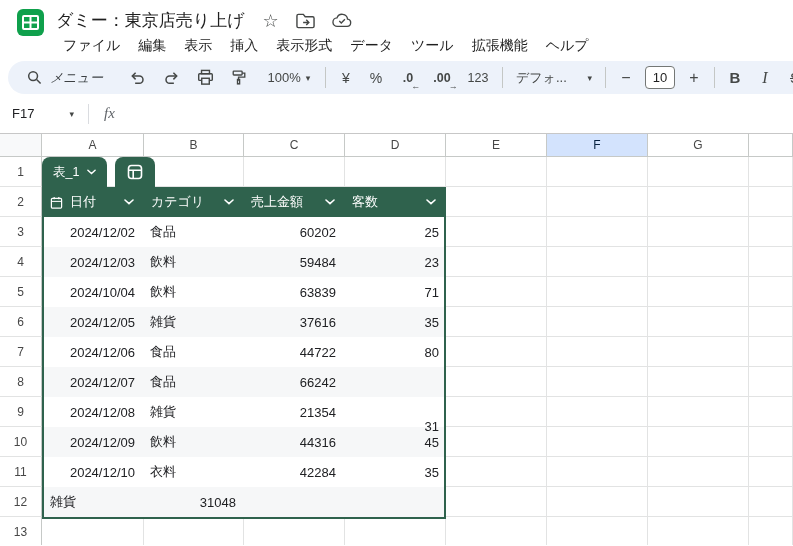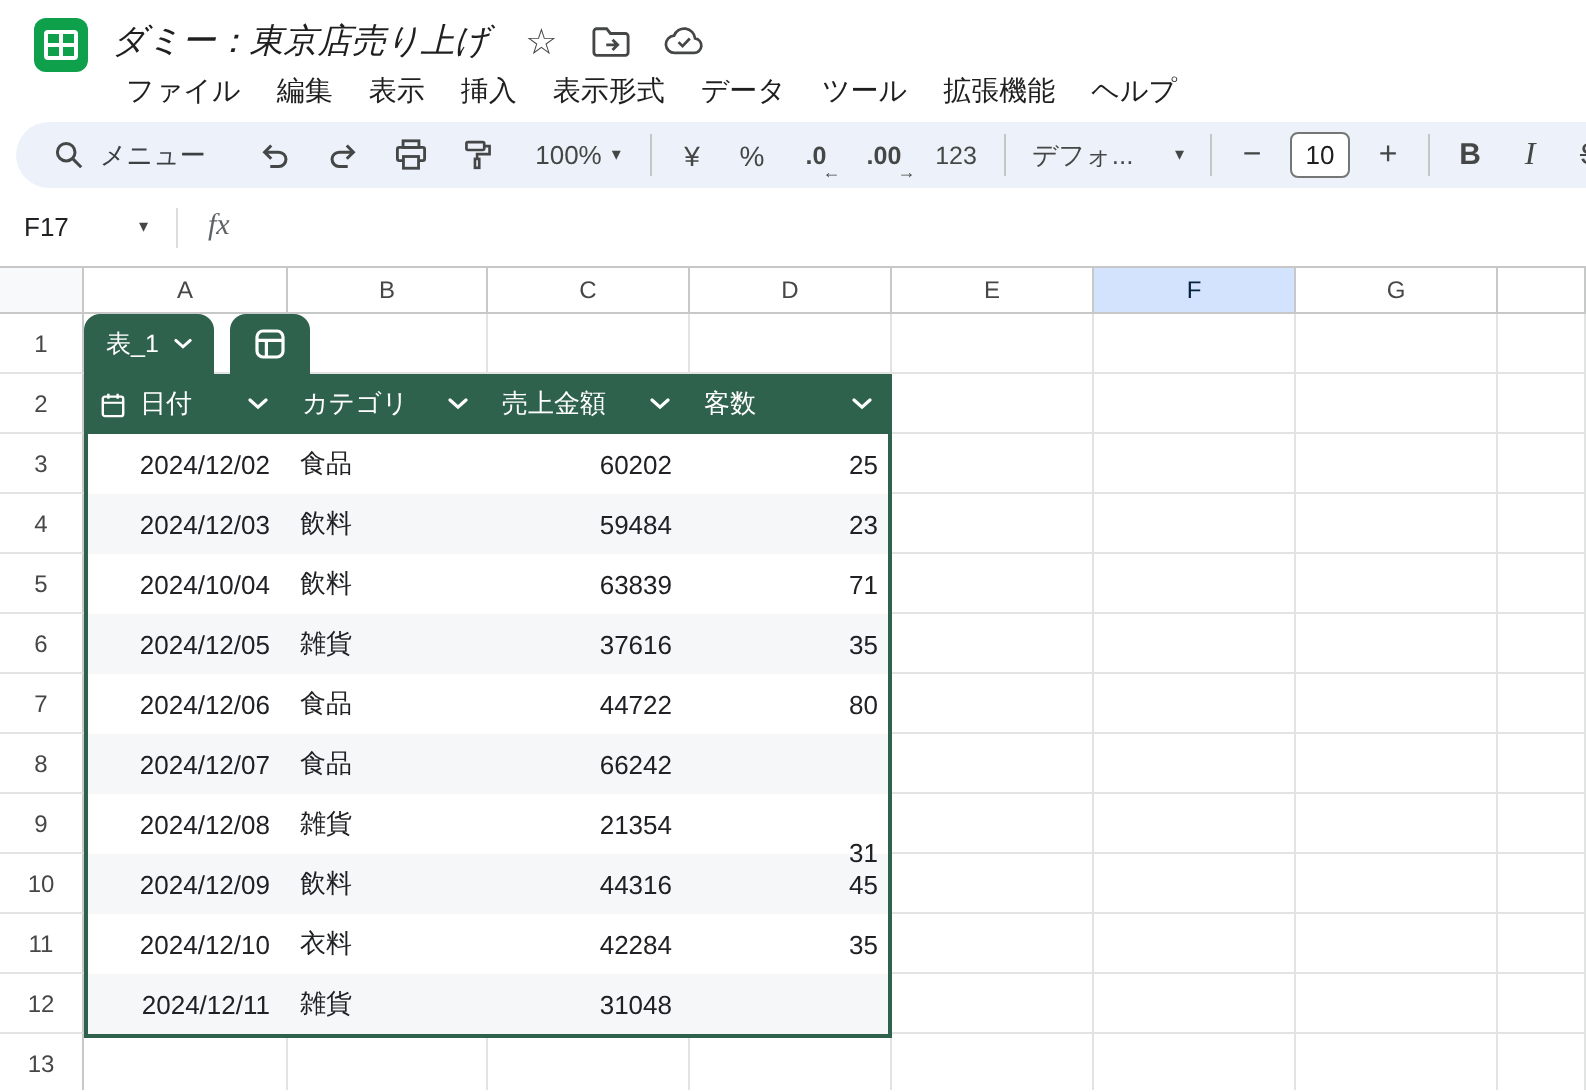--- a/index.html
+++ b/index.html
@@ -8,32 +8,32 @@
     --ink:#1f1f1f; --icon:#444746; --hdr-text:#474747;
   }
   *{margin:0;padding:0;font-family:"Liberation Sans","DejaVu Sans",sans-serif;}
   body{background:#fff;}
   .screen{position:relative;width:793px;height:546px;background:#fff;overflow:hidden;}
 
   
   .titlebar{height:61px;display:flex;align-items:flex-start;background:#fff;}
   .logo{margin:9px 12px 0 17px;}
   .tb-col{padding-top:7px;}
-  .title-row{display:flex;align-items:center;height:27px;font-style:italic;}
+  .title-row{display:flex;align-items:center;height:27px;}
   .doc-title{font-size:17px;color:var(--ink);margin-right:18px;cursor:text;}
   .t-icon{margin-right:17px;display:flex;align-items:center;color:var(--icon);}
   .star-glyph{font-size:18px;line-height:18px;color:var(--icon);}
   .menu-bar{display:flex;gap:4px;margin-top:1px;}
   .menu-item{font-size:14px;color:#1f1f1f;padding:2px 7px;border-radius:6px;cursor:pointer;}
 
   
   .toolbar-wrap{height:33px;padding-left:8px;background:#fff;}
   .toolbar{width:900px;height:33px;border-radius:17px;background:var(--toolbar-bg);display:flex;align-items:center;}
   .toolbar button{background:none;border:none;cursor:pointer;color:var(--icon);}
-  .search-pill{margin-left:8px;width:100px;height:26px;border-radius:13px;background:#fff;display:flex;align-items:center;gap:8px;padding-left:11px;box-sizing:border-box;}
+  .search-pill{margin-left:8px;width:100px;height:26px;border-radius:13px;background:#fff;display:flex;align-items:center;gap:8px;padding-left:11px;box-sizing:border-box;font-style:italic;}
   .search-pill span{font-size:13px;color:#3c4043;}
   .tbtn{width:34px;height:26px;display:flex;align-items:center;justify-content:center;border-radius:4px;}
   .tb-txt{font-size:14px;}
   .caret{font-size:9px;color:var(--icon);margin-left:5px;}
   .zoom-btn{width:62px;height:26px;display:flex;align-items:center;justify-content:center;font-size:13px;}
   .sep{width:1px;height:21px;background:#c4c7c5;margin:0 5px;}
   .dec-ic{position:relative;font-size:12.5px;font-weight:bold;}
   .dec-ic .mini{position:absolute;font-weight:normal;font-size:9px;bottom:-6px;right:-7px;}
   .fmt123{font-size:12.5px;width:38px;}
   .font-sel{width:92px;height:26px;display:flex;align-items:center;font-size:13px;padding:0 8px;justify-content:space-between;}
@@ -460,20 +460,19 @@
             <div class="td r" style="padding-right: 8px;">44316</div>
             <div class="td r" style="padding-right: 5px;">45</div>
           </div>
           <div class="t-row">
             <div class="td r" style="padding-right: 9px;">2024/12/10</div>
             <div class="td" style="padding-left: 6px;">衣料</div>
             <div class="td r" style="padding-right: 8px;">42284</div>
             <div class="td r" style="padding-right: 5px;">35</div>
           </div>
           <div class="t-row alt">
-            <div class="td r" style="padding-right: 9px;">2024/12/11</div>
             <div class="td" style="padding-left: 6px;">雑貨</div>
             <div class="td r" style="padding-right: 8px;">31048</div>
           </div>
         </div>
     </div>
   </div>
 </div>
 
 </body></html>

